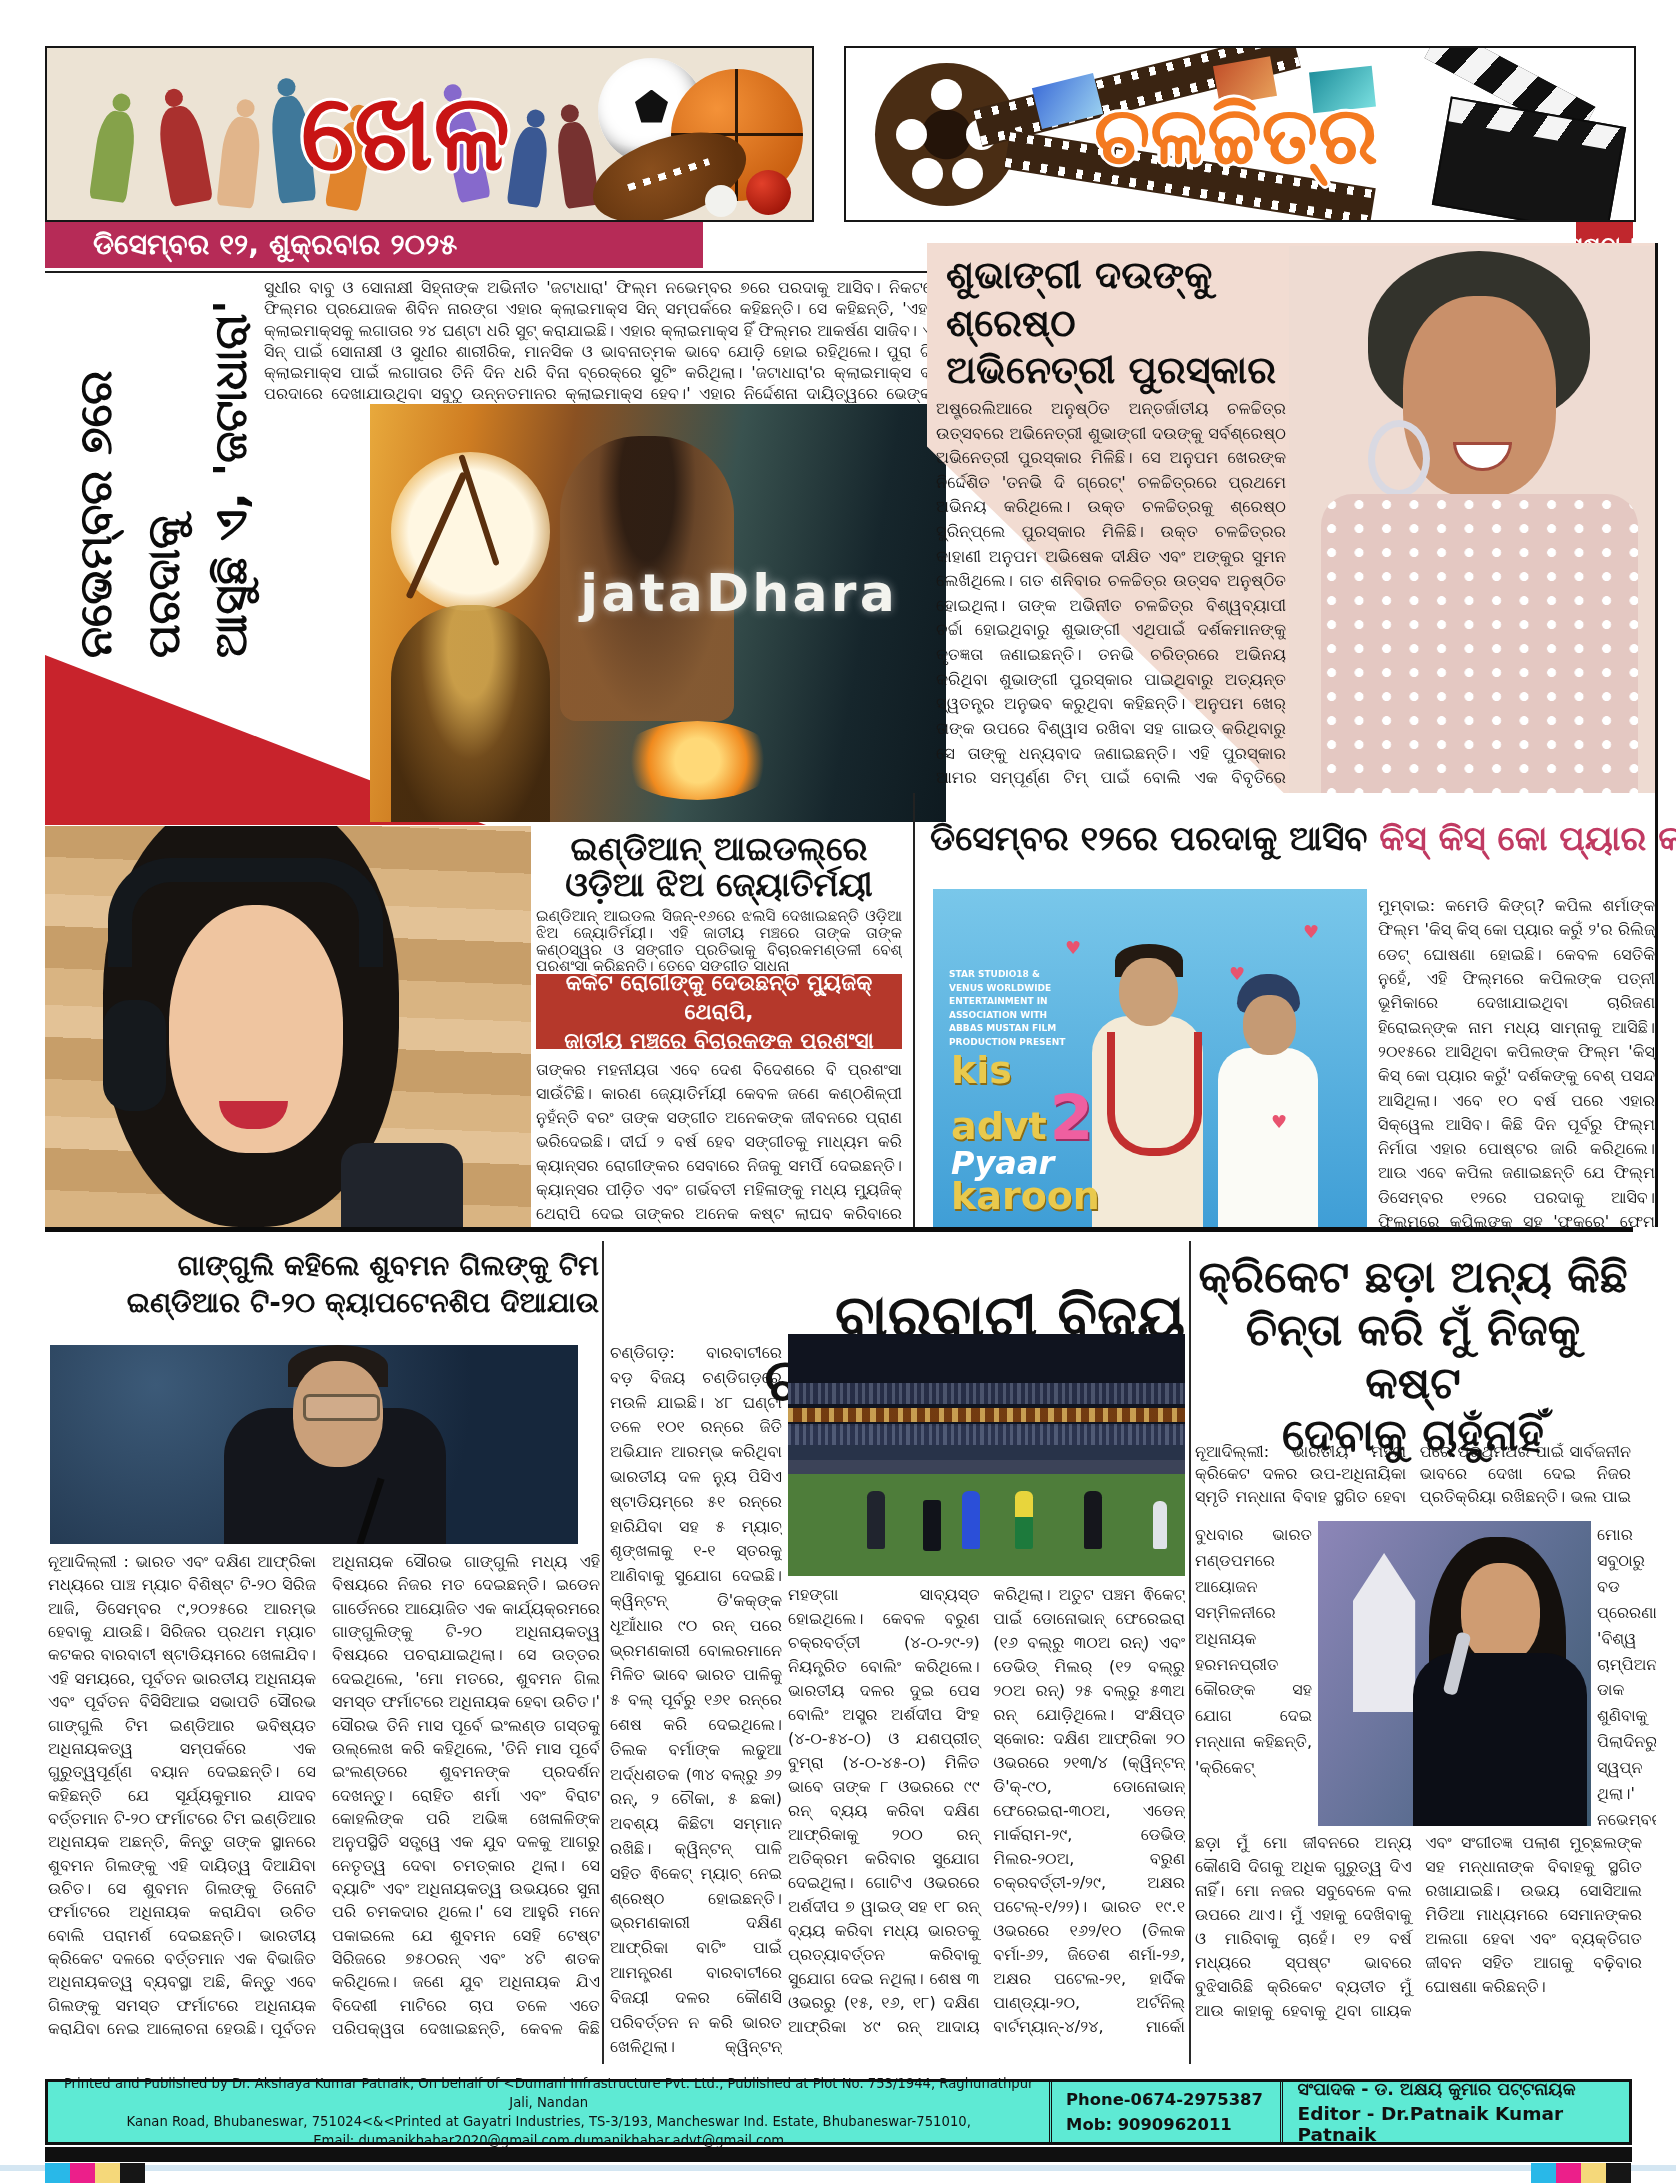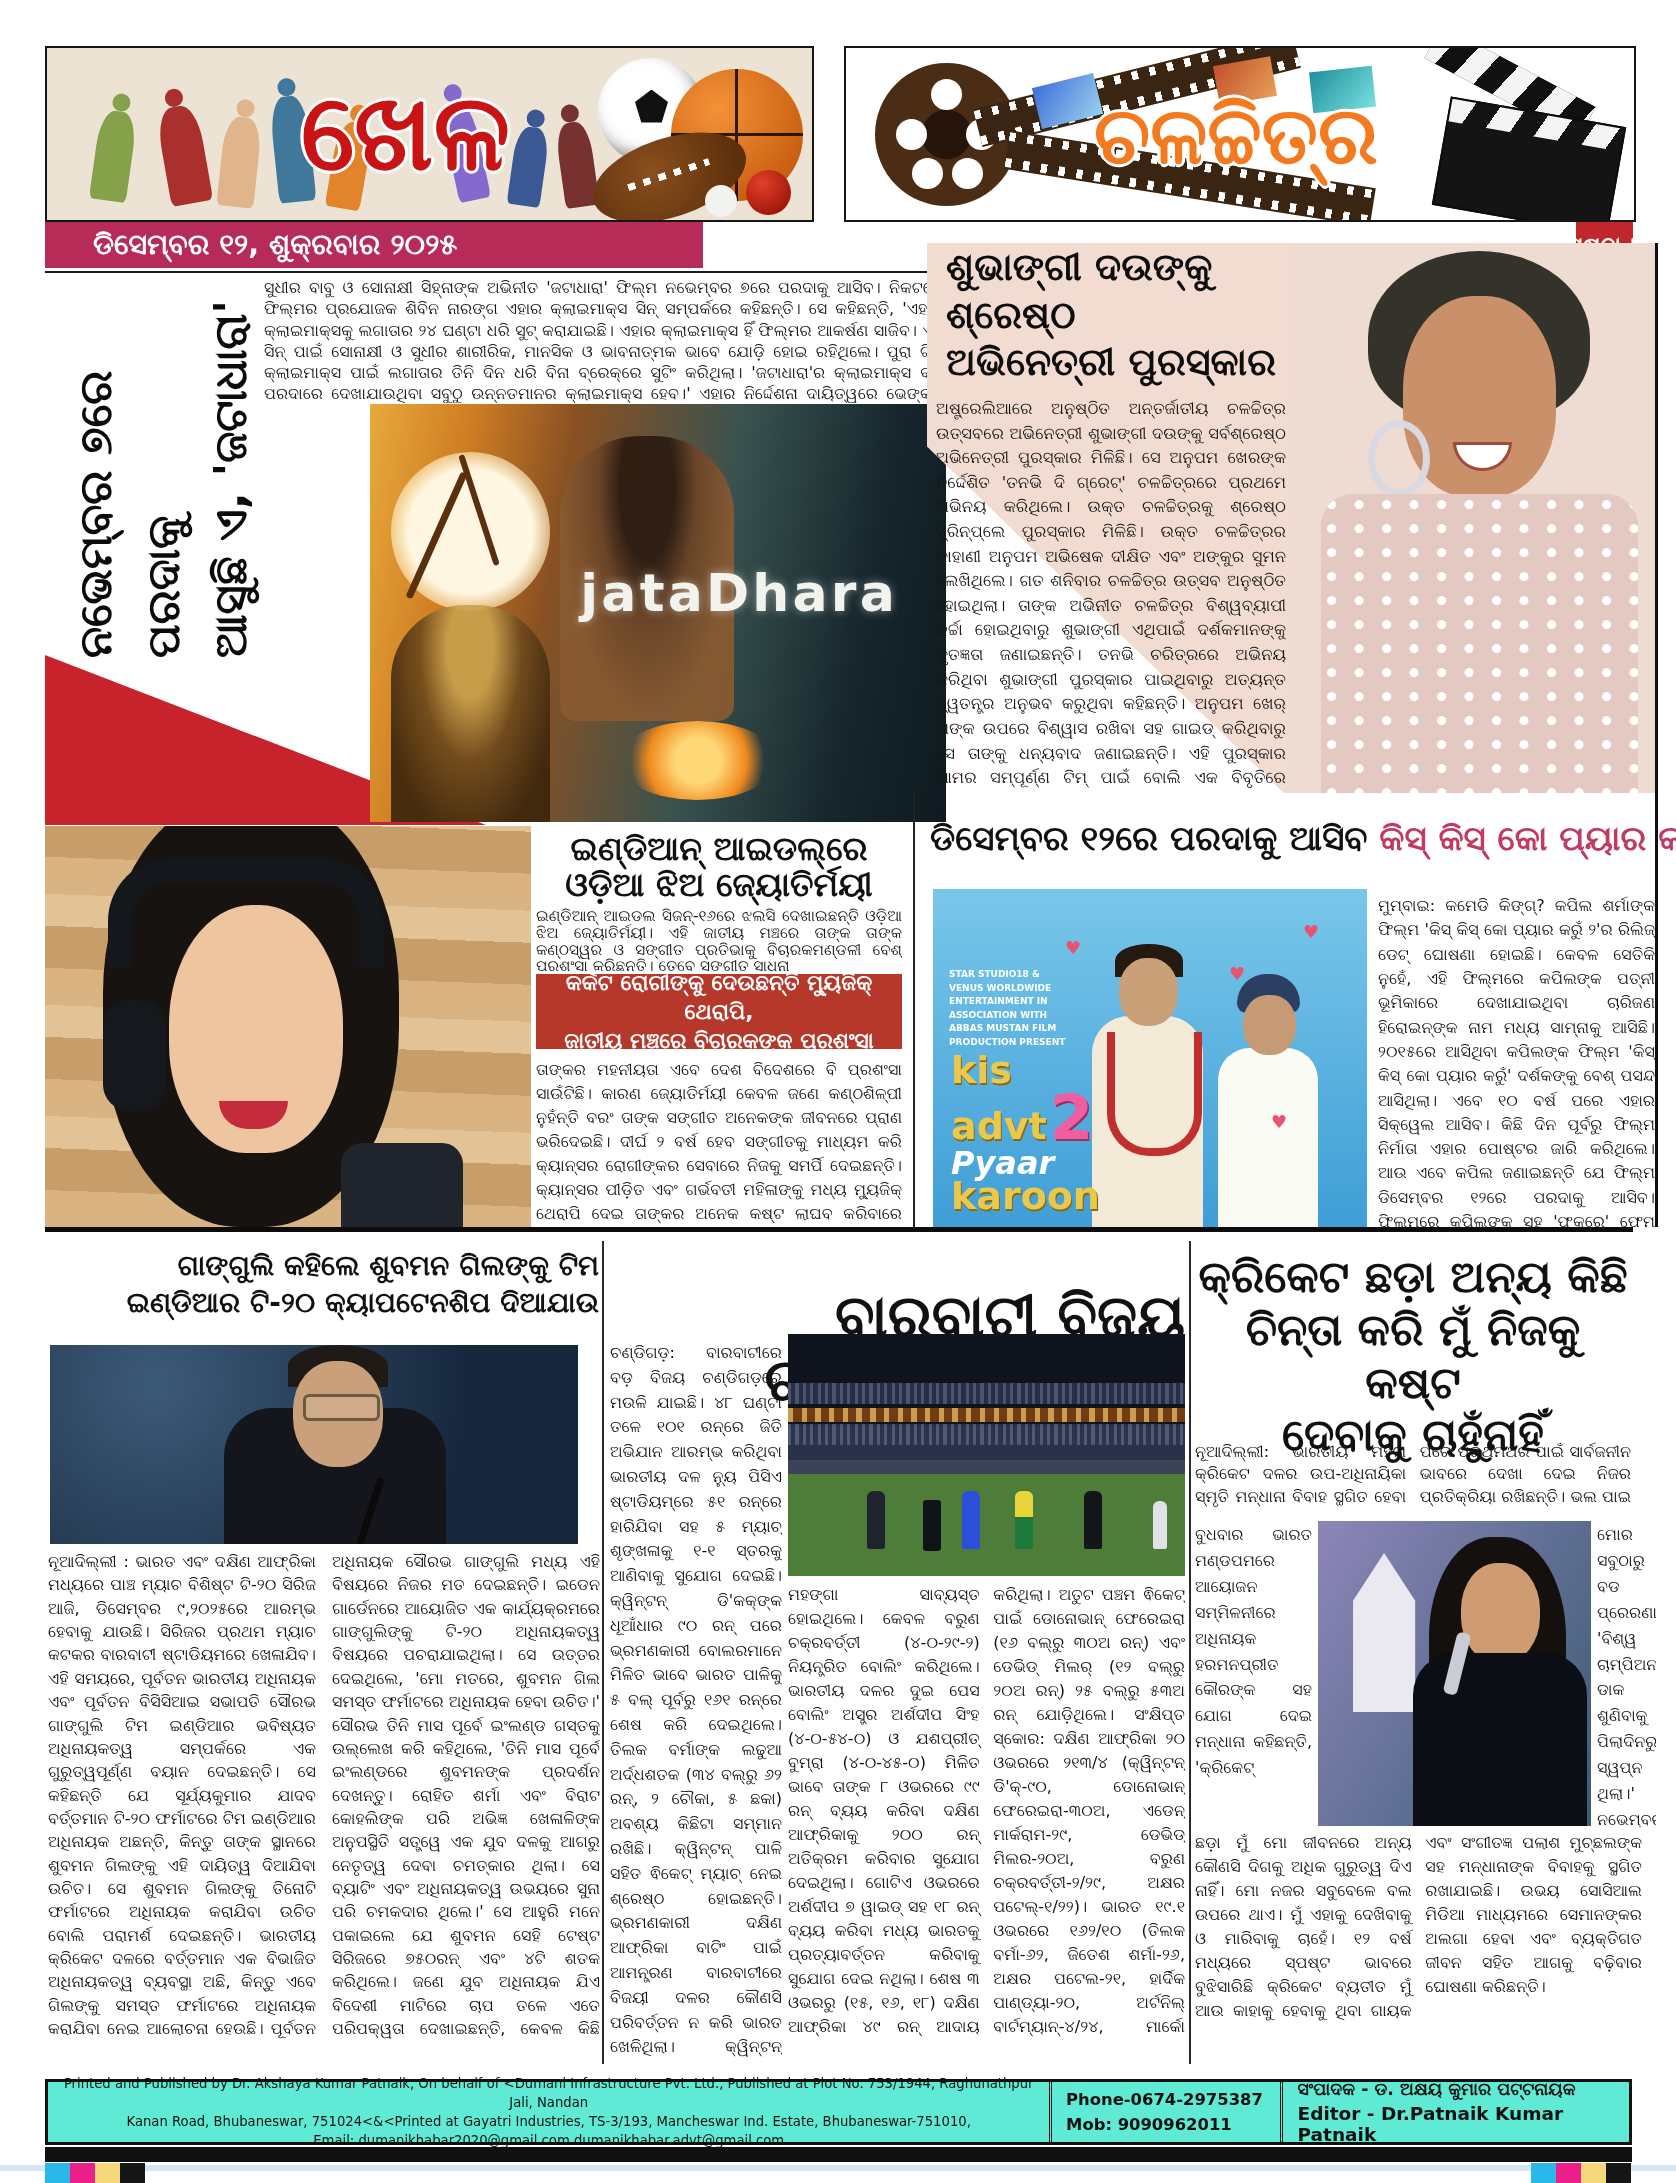--- a/index.html
+++ b/index.html
@@ -111,21 +111,21 @@
   
   #shu{left:927px;top:243px;width:728px;height:550px;overflow:hidden;}
   #shu-pink{position:absolute;inset:0;background:#f2dcd2;clip-path:polygon(0 0,100% 0,100% 100%,49% 100%,0 37%);}
   #shu-photo{position:absolute;left:362px;top:2.6px;width:365px;height:547px;background:#eedbd2;overflow:hidden;}
   #shu-hair{position:absolute;left:79px;top:5.3px;width:222px;height:174px;border-radius:50% 50% 42% 42%;background:#33332c;}
   #shu-face{position:absolute;left:114px;top:50px;width:153px;height:201px;border-radius:46% 46% 42% 42%;background:#c9906a;}
   #shu-smile{position:absolute;left:164px;top:196px;width:53px;height:23px;border-radius:0 0 32px 32px;background:#fff;border:3.2px solid #a14a3c;}
   #shu-ear{position:absolute;left:79px;top:174px;width:48px;height:63px;border:7.4px solid #d9d9e2;border-radius:50%;}
   #shu-dress{position:absolute;left:32px;top:248px;width:317px;height:301px;border-radius:32px 32px 0 0;
      background:radial-gradient(circle 5.3px at 10.6px 10.6px,#fff 0 4.2px,transparent 4.8px) 0 0/27.5px 24px,#e4c8c2;}
-  #shu-headline{left:946px;top:244px;width:349px;font-size:38px;font-weight:bold;line-height:1.25;}
+  #shu-headline{left:946px;top:252px;width:349px;font-size:38px;font-weight:bold;line-height:1.25;}
   #shu-body{left:936px;top:397px;width:350px;height:392px;font-size:16.4px;line-height:1.5;overflow:hidden;}
   
   #section-rule{left:45px;top:1227px;width:1588px;height:4.8px;background:#0c0c0c;}
   .colrule{width:1.6px;height:823px;background:#2a2a2a;top:1241px;}
   #gan-headline{left:48px;top:1248px;width:551px;text-align:right;font-size:28px;font-weight:bold;line-height:1.32;}
   #gan-photo{left:50px;top:1345px;width:528px;height:199px;overflow:hidden;
      background:radial-gradient(circle at 20% 20%,#3c5a78,#16273c 70%);}
   #gan-suit{left:174px;top:63px;width:222px;height:137px;border-radius:48px 48px 0 0;background:#14161c;}
   #gan-face{left:243px;top:16px;width:90px;height:106px;border-radius:46%;background:#caa07a;}
   #gan-hairg{left:238px;top:0px;width:100px;height:42px;border-radius:50% 50% 0 0;background:#201a16;}

